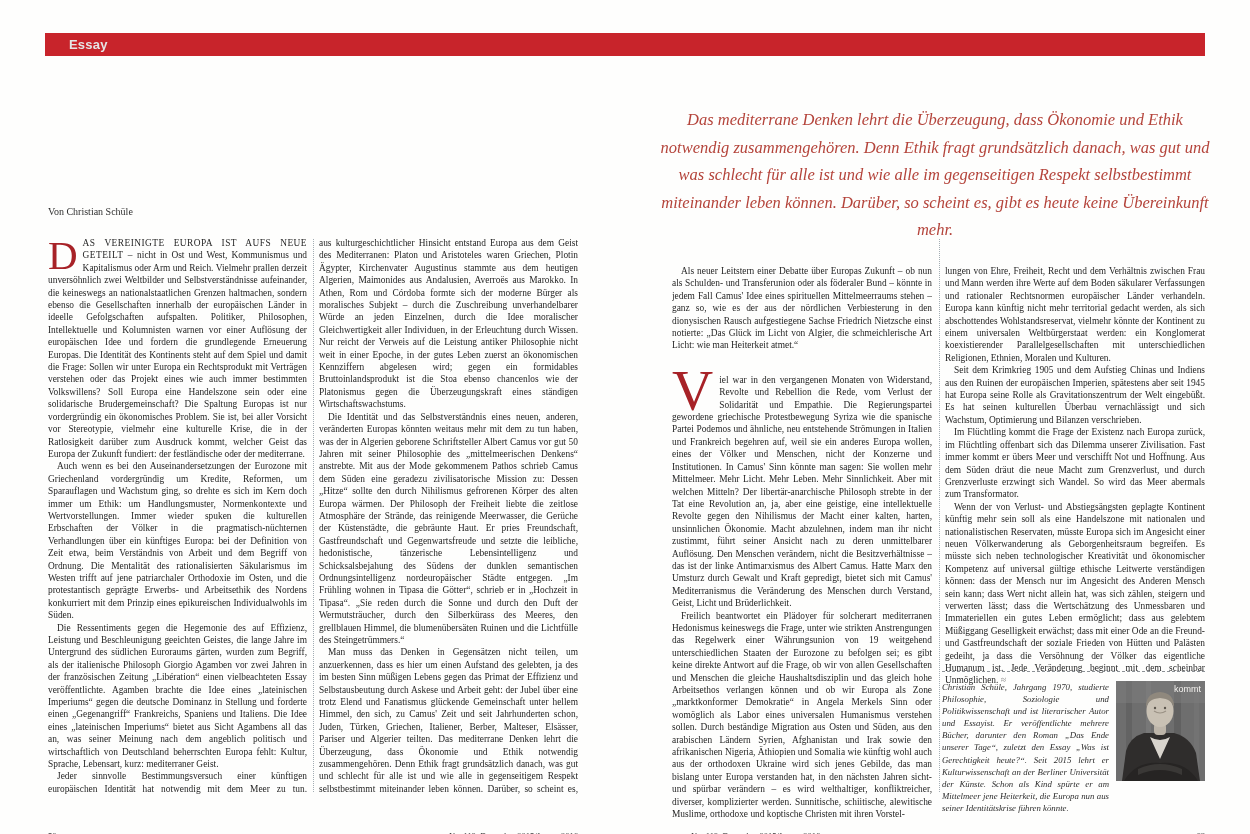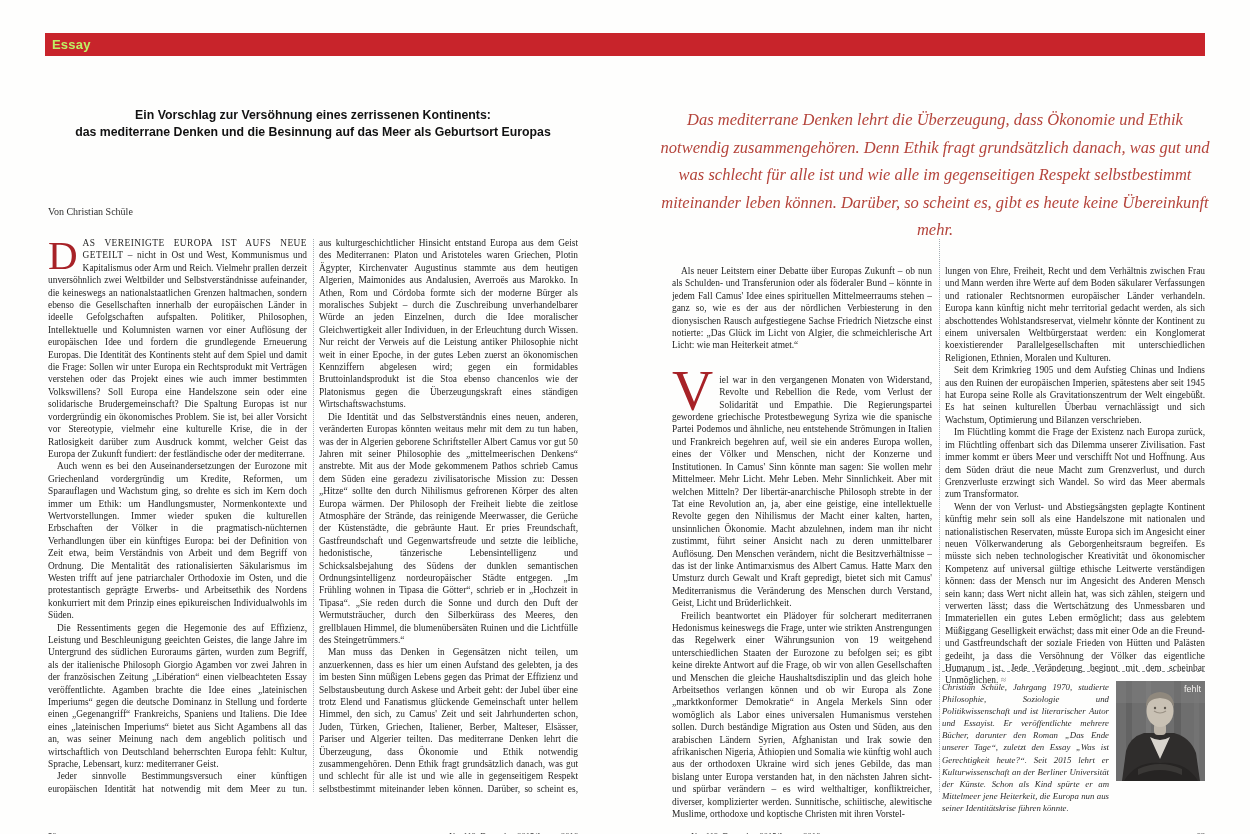--- a/index.html
+++ b/index.html
@@ -4,23 +4,23 @@
 <style>
   html,body { margin:0; padding:0; background:#ffffff; }
   .spread {
     position:relative; width:1250px; height:834px; background:#fefefd;
     font-family:"Liberation Serif", serif; color:#262626; overflow:hidden;
     outline:1px solid #ececea;
   }
   
   .topbar {
     position:absolute; left:45px; top:33px; width:1160px; height:23px;
-    background:#c8242b; color:#bef264;
+    background:#c8242b; color:#e5e5e5;
     font-family:"Liberation Sans", sans-serif; font-weight:bold; font-size:13px;
-    line-height:23px; padding-left:7px; box-sizing:border-box; letter-spacing:0.2px;
+    line-height:23px; padding-left:24px; box-sizing:border-box; letter-spacing:0.2px;
   }
   
   .title-block { position:absolute; left:48px; top:98px; width:530px; text-align:center; }
   .title-block h1 {
     margin:0; font-family:"Liberation Serif", serif; font-weight:500;
     font-variant:small-caps; font-size:31px; letter-spacing:3.5px; color:#1d1d1b;
   }
   .subtitle {
     margin-top:9px; font-family:"Liberation Sans", sans-serif; font-weight:bold;
     font-size:12.3px; line-height:16.5px; color:#121212;
@@ -92,24 +92,20 @@
 </head>
 <body>
 
 <div class="spread">
 
   <div class="topbar">
     <span>Essay</span>
   </div>
 
   <div class="title-block">
-    <div class="subtitle">
-      <div>Ein Vorschlag zur Versöhnung eines zerrissenen Kontinents:</div>
-      <div>das mediterrane Denken und die Besinnung auf das Meer als Geburtsort Europas</div>
-    </div>
   </div>
 
   <div class="byline">Von Christian Schüle</div>
 
   <div class="columns cols-left">
     <div class="col">
       <p class="first">
         <span class="dropcap">D</span>
         <span class="lead">AS VEREINIGTE EUROPA IST AUFS NEUE GETEILT –</span>
         <span> nicht in Ost und West, Kommunismus und Kapitalismus oder Arm und Reich. Vielmehr prallen derzeit unversöhnlich zwei Weltbilder und Selbstverständnisse aufeinander, die keineswegs an nationalstaatlichen Grenzen haltmachen, sondern ebenso die Gesellschaften innerhalb der europäischen Länder in ideelle Gefolgschaften aufspalten. Politiker, Philosophen, Intellektuelle und Kolumnisten warnen vor einer Auflösung der europäischen Idee und fordern die grundlegende Erneuerung Europas. Die Identität des Kontinents steht auf dem Spiel und damit die Frage: Sollen wir unter Europa ein Rechtsprodukt mit Verträgen verstehen oder das Projekt eines wie auch immer bestimmten Volkswillens? Soll Europa eine Handelszone sein oder eine solidarische Brudergemeinschaft? Die Spaltung Europas ist nur vordergründig ein ökonomisches Problem. Sie ist, bei aller Vorsicht vor Stereotypie, vielmehr eine kulturelle Krise, die in der Ratlosigkeit darüber zum Ausdruck kommt, welcher Geist das Europa der Zukunft fundiert: der festländische oder der mediterrane.</span>
@@ -183,21 +179,21 @@
 
         <path d="M30 28 Q29 12 44 11 Q59 12 58 28 Q57 18 44 17 Q31 18 30 28 Z" fill="#8f887d"></path>
 
         <path d="M38 30 Q44 34 50 30" stroke="#9a9184" stroke-width="1.2" fill="none"></path>
         <circle cx="39" cy="27" r="1.2" fill="#5c564d"></circle>
         <circle cx="49" cy="27" r="1.2" fill="#5c564d"></circle>
 
         <path d="M8 100 Q20 80 44 82 Q70 80 82 100 Z" fill="#262423"></path>
         <path d="M22 88 Q44 78 66 88 L66 94 Q44 84 22 94 Z" fill="#3a3836"></path>
       </svg>
-      <span class="fehlt">fehlt</span>
+      <span class="fehlt">kommt</span>
     </div>
   </div>
 
   <div class="footer footer-right">
     <span>mare No. 113, Dezember 2015/Januar 2016</span>
     <span>68</span>
   </div>
 
 </div>
 

